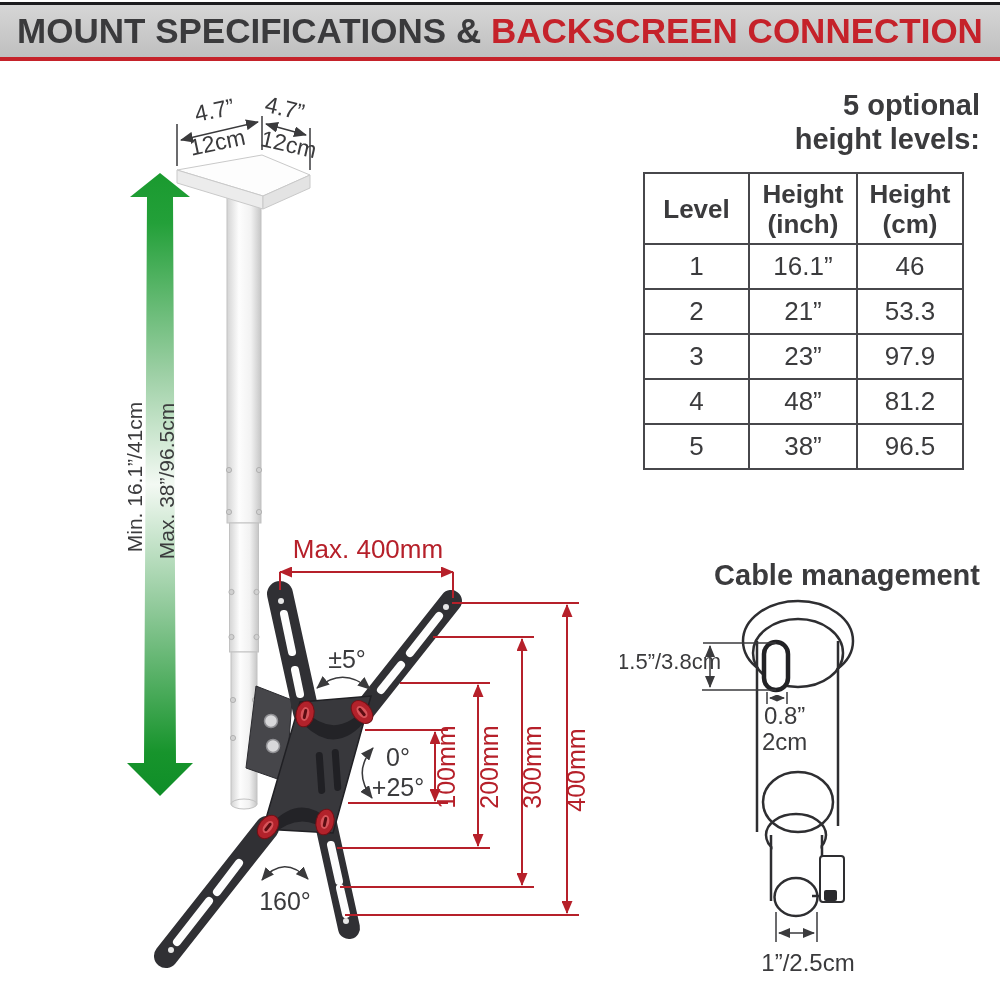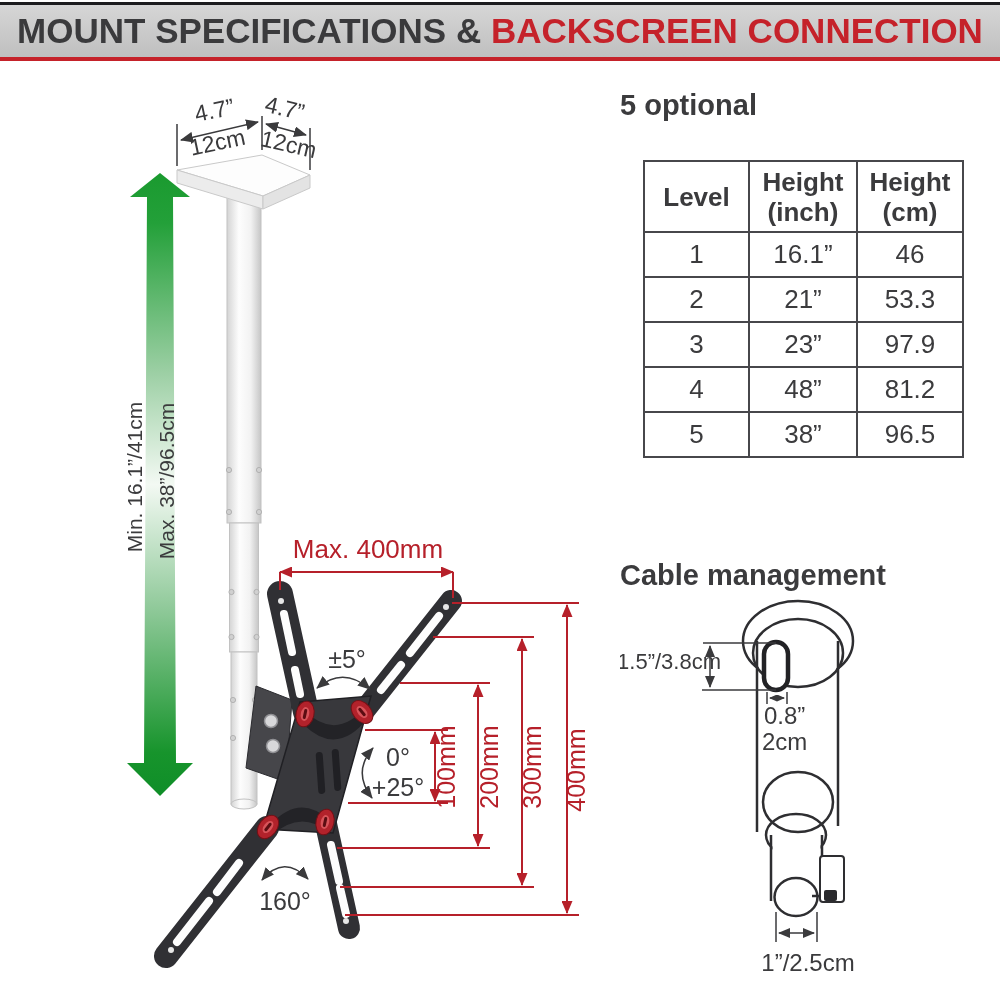--- a/index.html
+++ b/index.html
@@ -9,24 +9,24 @@
   
   .hdr{position:absolute;top:0;left:0;width:1000px;border-radius:16px;}
   .hdr .strip-white{height:2px;background:#fff;}
   .hdr .strip-black{height:3px;background:#1c1c1e;}
   .hdr .band{height:52px;background:linear-gradient(#d6d6d6,#bfbfbf);
              display:flex;align-items:center;justify-content:center;}
   .hdr .strip-red{height:4px;background:#c5222a;}
   .hdr .title{font-size:35px;font-weight:bold;letter-spacing:0px;color:#3a3a3c;white-space:pre;}
   .hdr .title .red{color:#c5222a;}
   
-  .sec-title{position:absolute;width:360px;text-align:left;font-weight:bold;
+  .sec-title{position:absolute;width:360px;text-align:right;font-weight:bold;
              font-size:29px;line-height:34px;color:#3b3b3d;}
   
-  table.hl{position:absolute;left:643px;top:160px;border-collapse:collapse;
+  table.hl{position:absolute;left:643px;top:172px;border-collapse:collapse;
            table-layout:fixed;color:#3b3b3d;}
   table.hl th,table.hl td{border:2px solid #47474b;text-align:center;vertical-align:middle;
            font-size:26px;padding:0;background:#fff;}
   table.hl th{font-weight:bold;height:69px;line-height:30px;}
   table.hl td{height:43px;font-weight:normal;}
   .c1{width:103px;} .c2{width:106px;} .c3{width:104px;}
   
   svg text{font-family:"Liberation Sans",sans-serif;}
   .st-dark{fill:#3b3b3d;}
   .st-red{fill:#b6202a;}
@@ -212,20 +212,21 @@
       <text class="st-dark t25" x="358" y="686" text-anchor="middle">0°</text>
       <text class="st-dark t25" x="358" y="716" text-anchor="middle">+25°</text>
       <path class="dimk" stroke-width="2" d="M333,668 Q312,692 332,718" marker-start="url(#dk)" marker-end="url(#dk)"></path>
       <text class="st-dark t25" x="245" y="830" text-anchor="middle">160°</text>
       <path class="dimk" stroke-width="2" d="M222,800 Q244,774 268,799" marker-start="url(#dk)" marker-end="url(#dk)"></path>
     </g>
   </svg>
 
   <div class="sec-title" style="left:620px;top:88px;">
     <div>5 optional</div>
+    <div>height levels:</div>
   </div>
 
   <table class="hl">
     <tbody>
         <tr>
       <th class="c1">
         <div>Level</div>
             <div></div>
       </th>
       <th class="c2">

